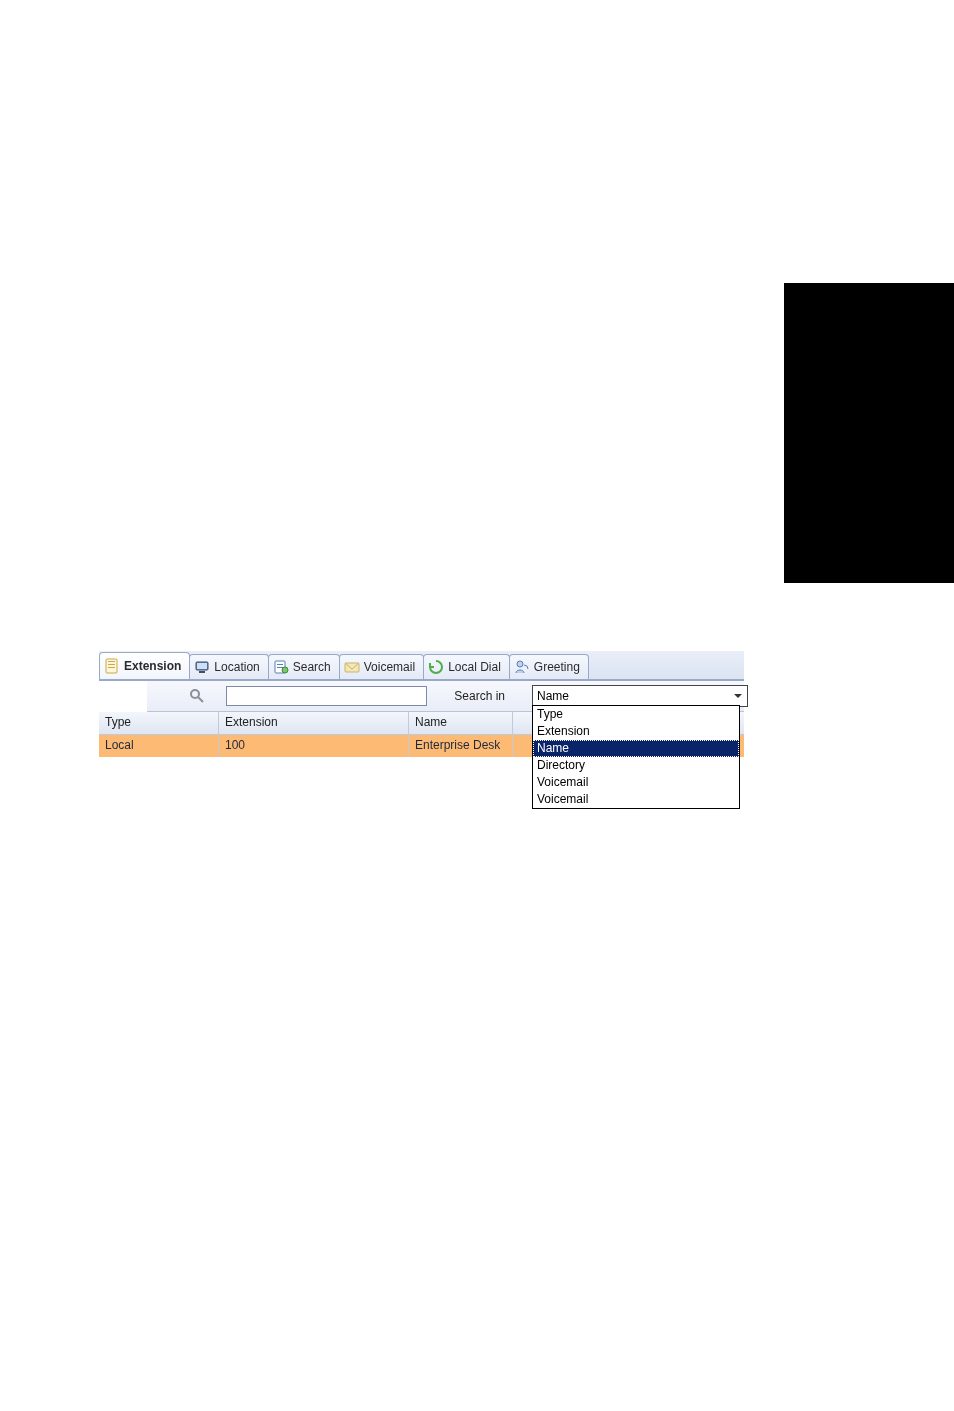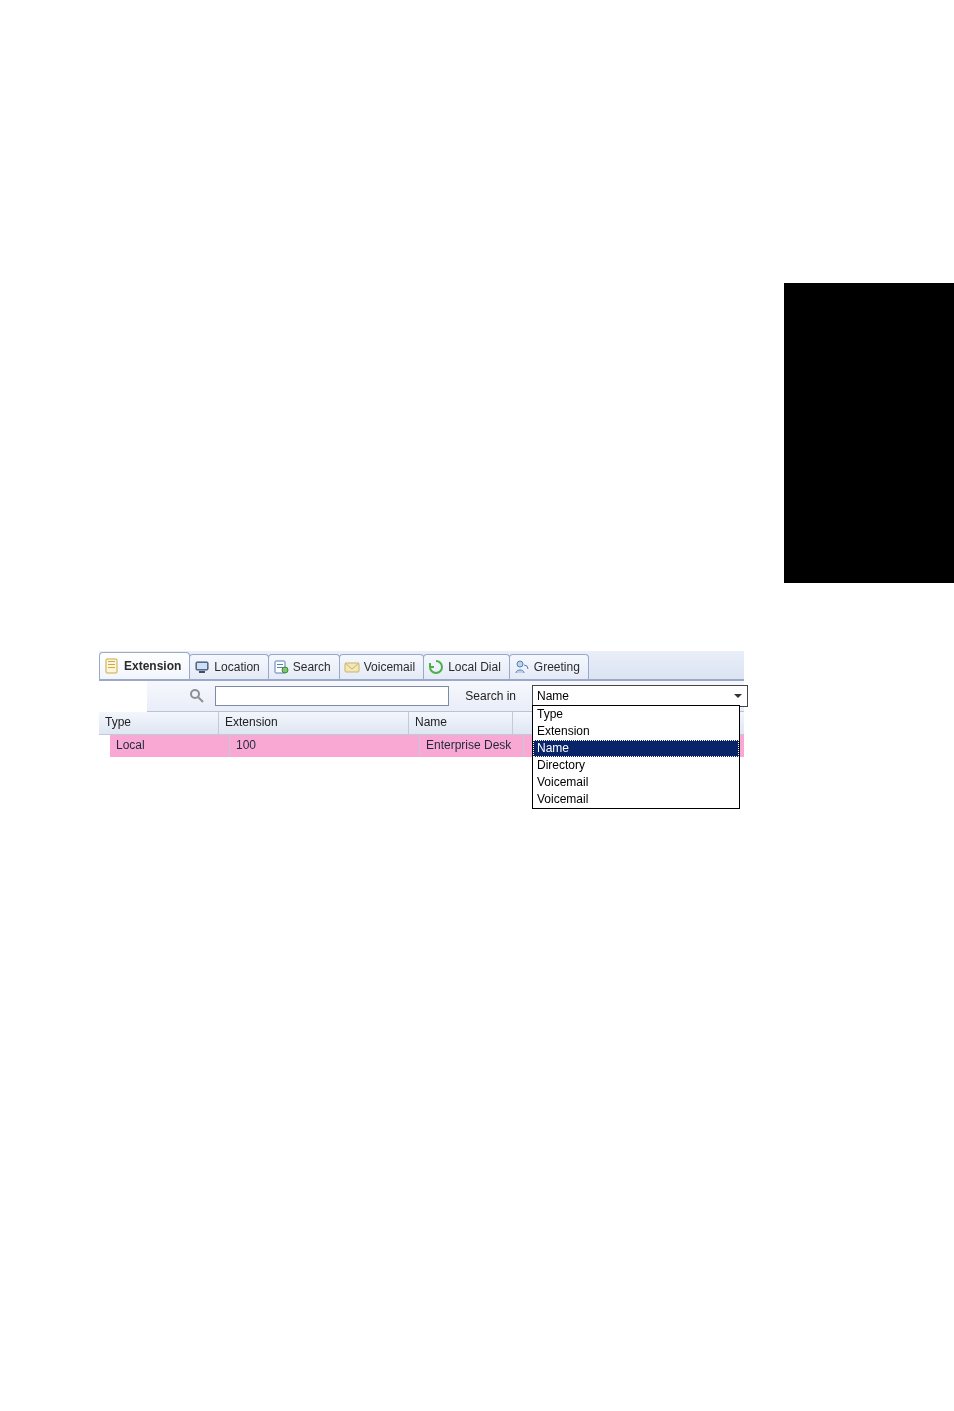--- a/index.html
+++ b/index.html
@@ -58,21 +58,21 @@
     align-items: center;
     justify-content: center;
   }
   .searchbar {
     display: flex;
     align-items: center;
     height: 30px;
     background: linear-gradient(to bottom, #f6f8fd 0%, #e9edf7 100%);
     border-bottom: 1px solid #b9c3d7;
     padding: 0 4px;
-    gap: 10px;
+    gap: 21px;
     margin-left: 48px;
   }
   .search-icon-box {
     width: 54px;
     display: flex;
     justify-content: flex-end;
     align-items: center;
     color: #878a8f;
   }
   .search-input {
@@ -145,22 +145,21 @@
     box-sizing: border-box;
   }
   .col-type { width: 120px; }
   .col-ext { width: 190px; }
   .col-name { width: 104px; }
   .table-row {
     display: flex;
     height: 22px;
   }
   .table-row.selected {
-    background: #f9a8d4;
-    margin-left: 11px;
+    background: #fdba74;
   }
   .td {
     border-right: 1px solid #c2cad9;
     padding: 3px 6px;
     color: #1d2a3b;
     font-size: 12px;
     box-sizing: border-box;
   }
   svg { display:block; }
 </style>

